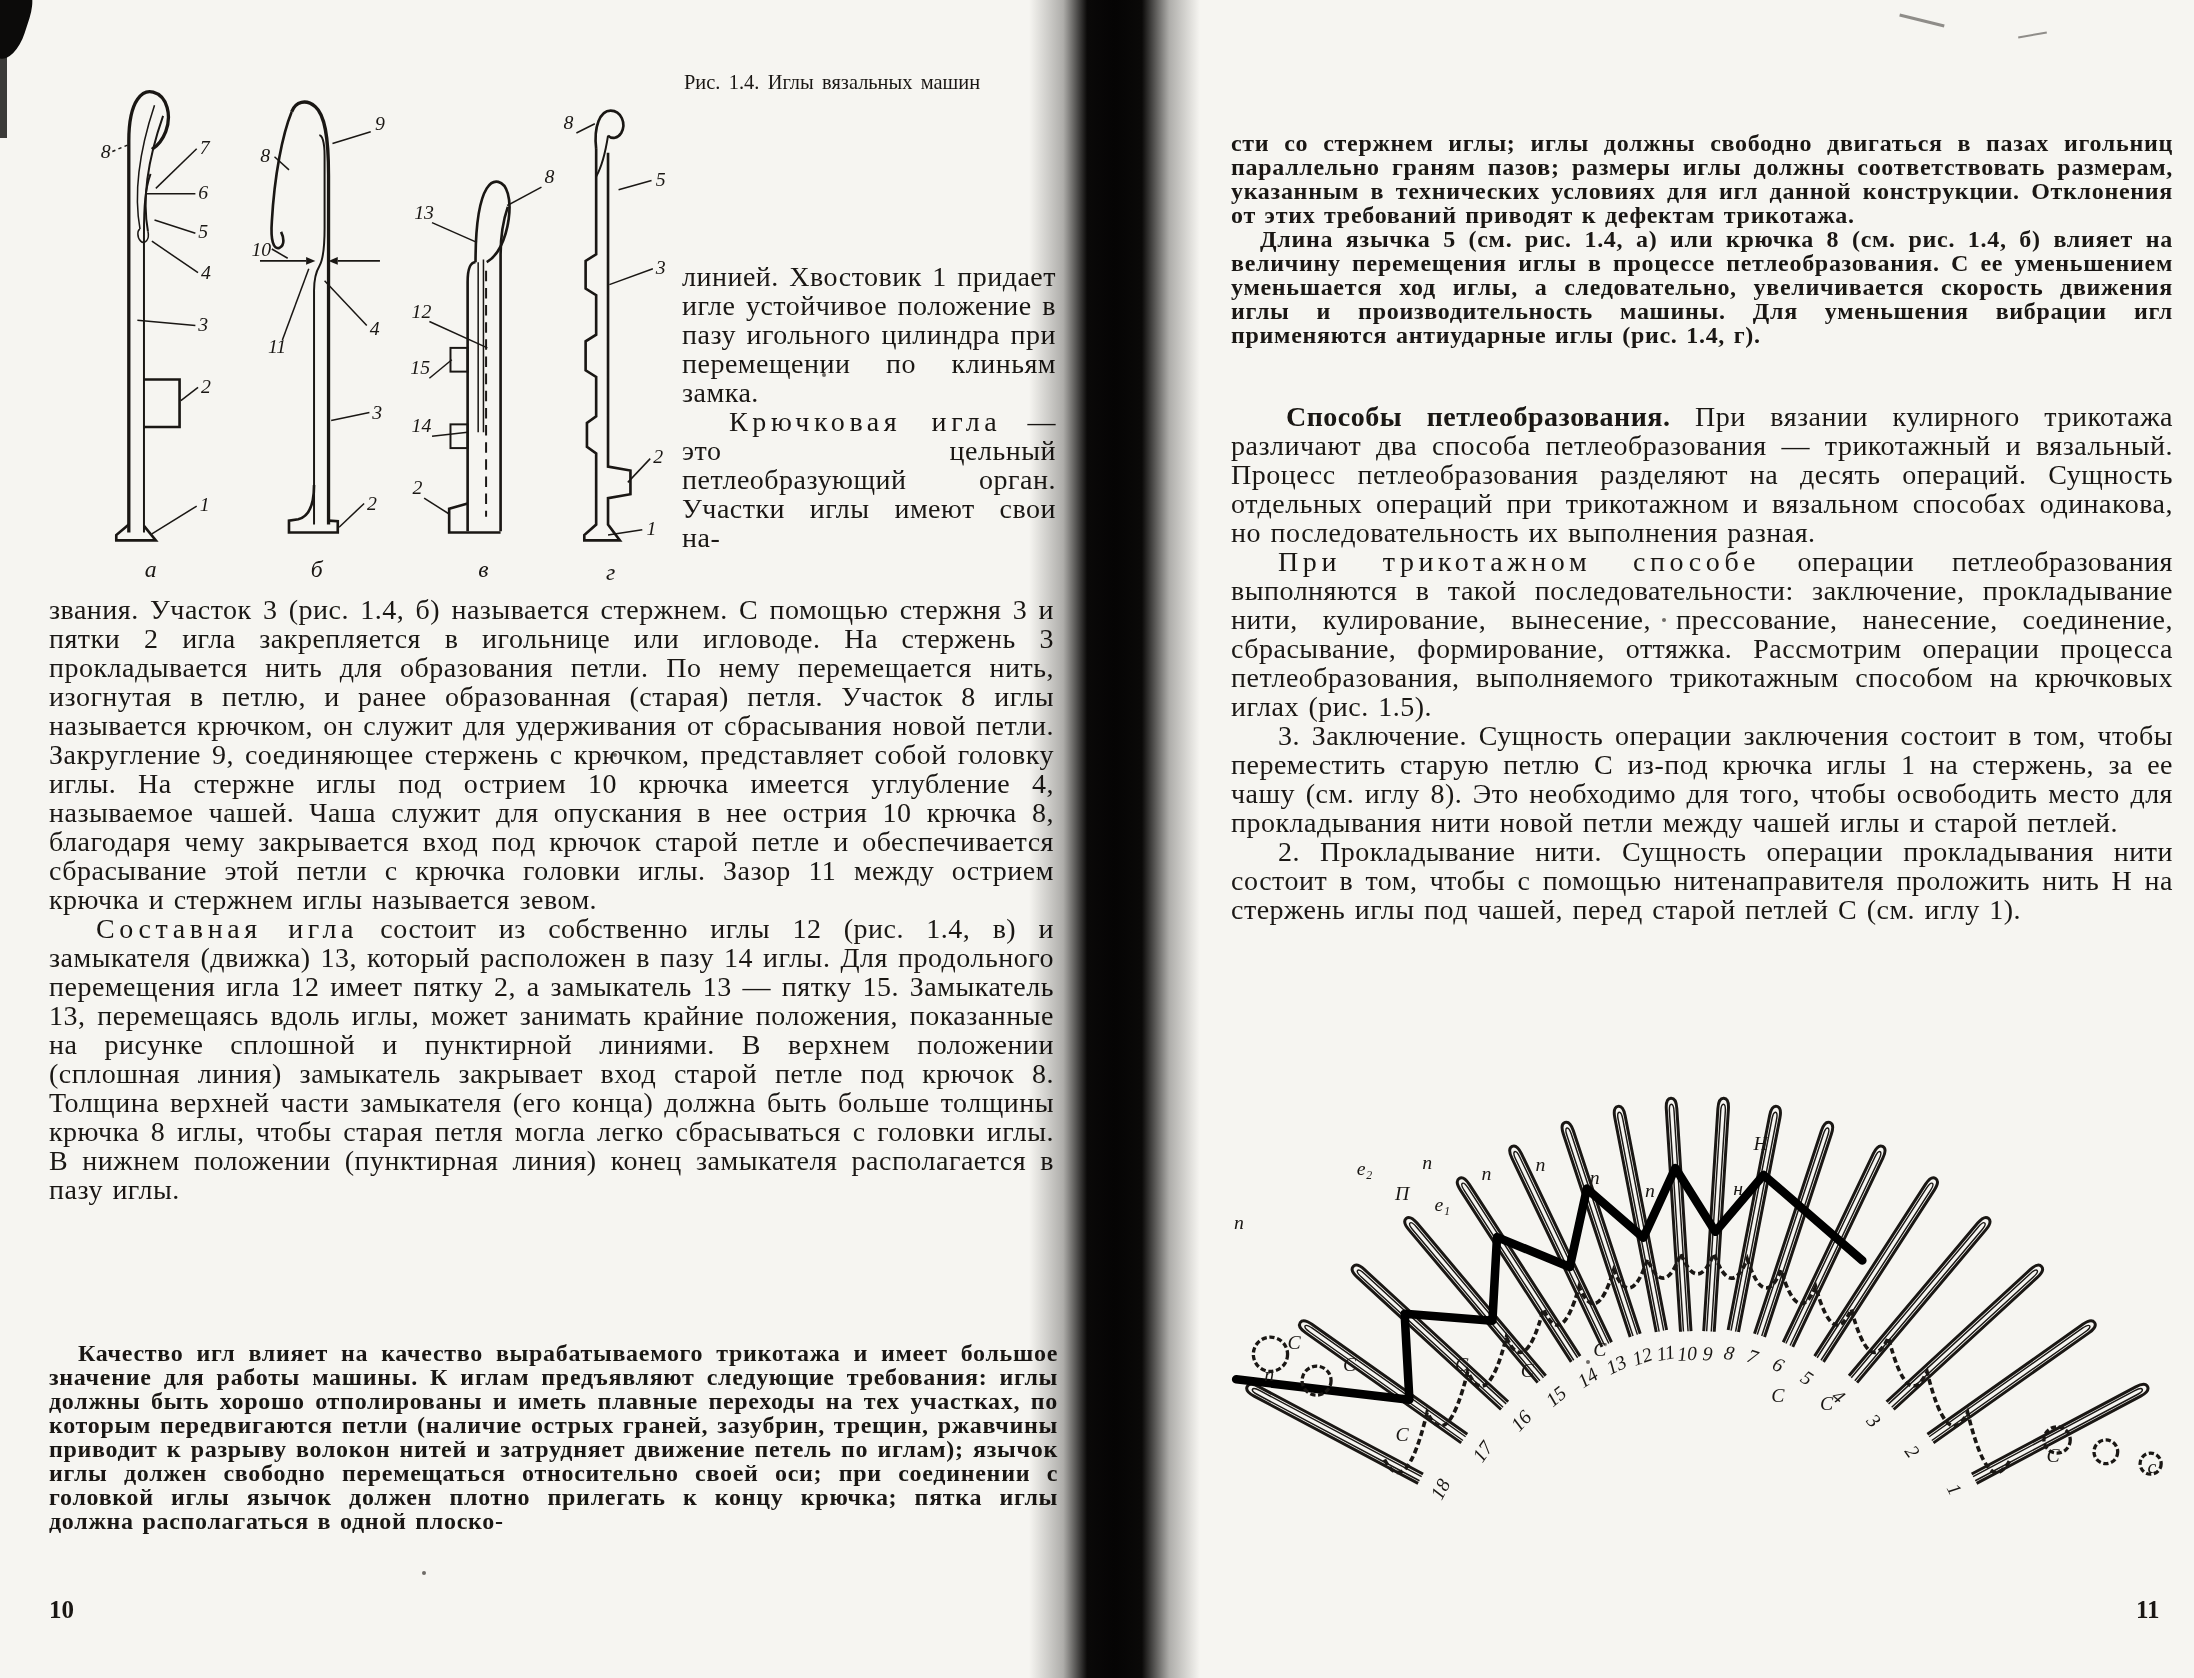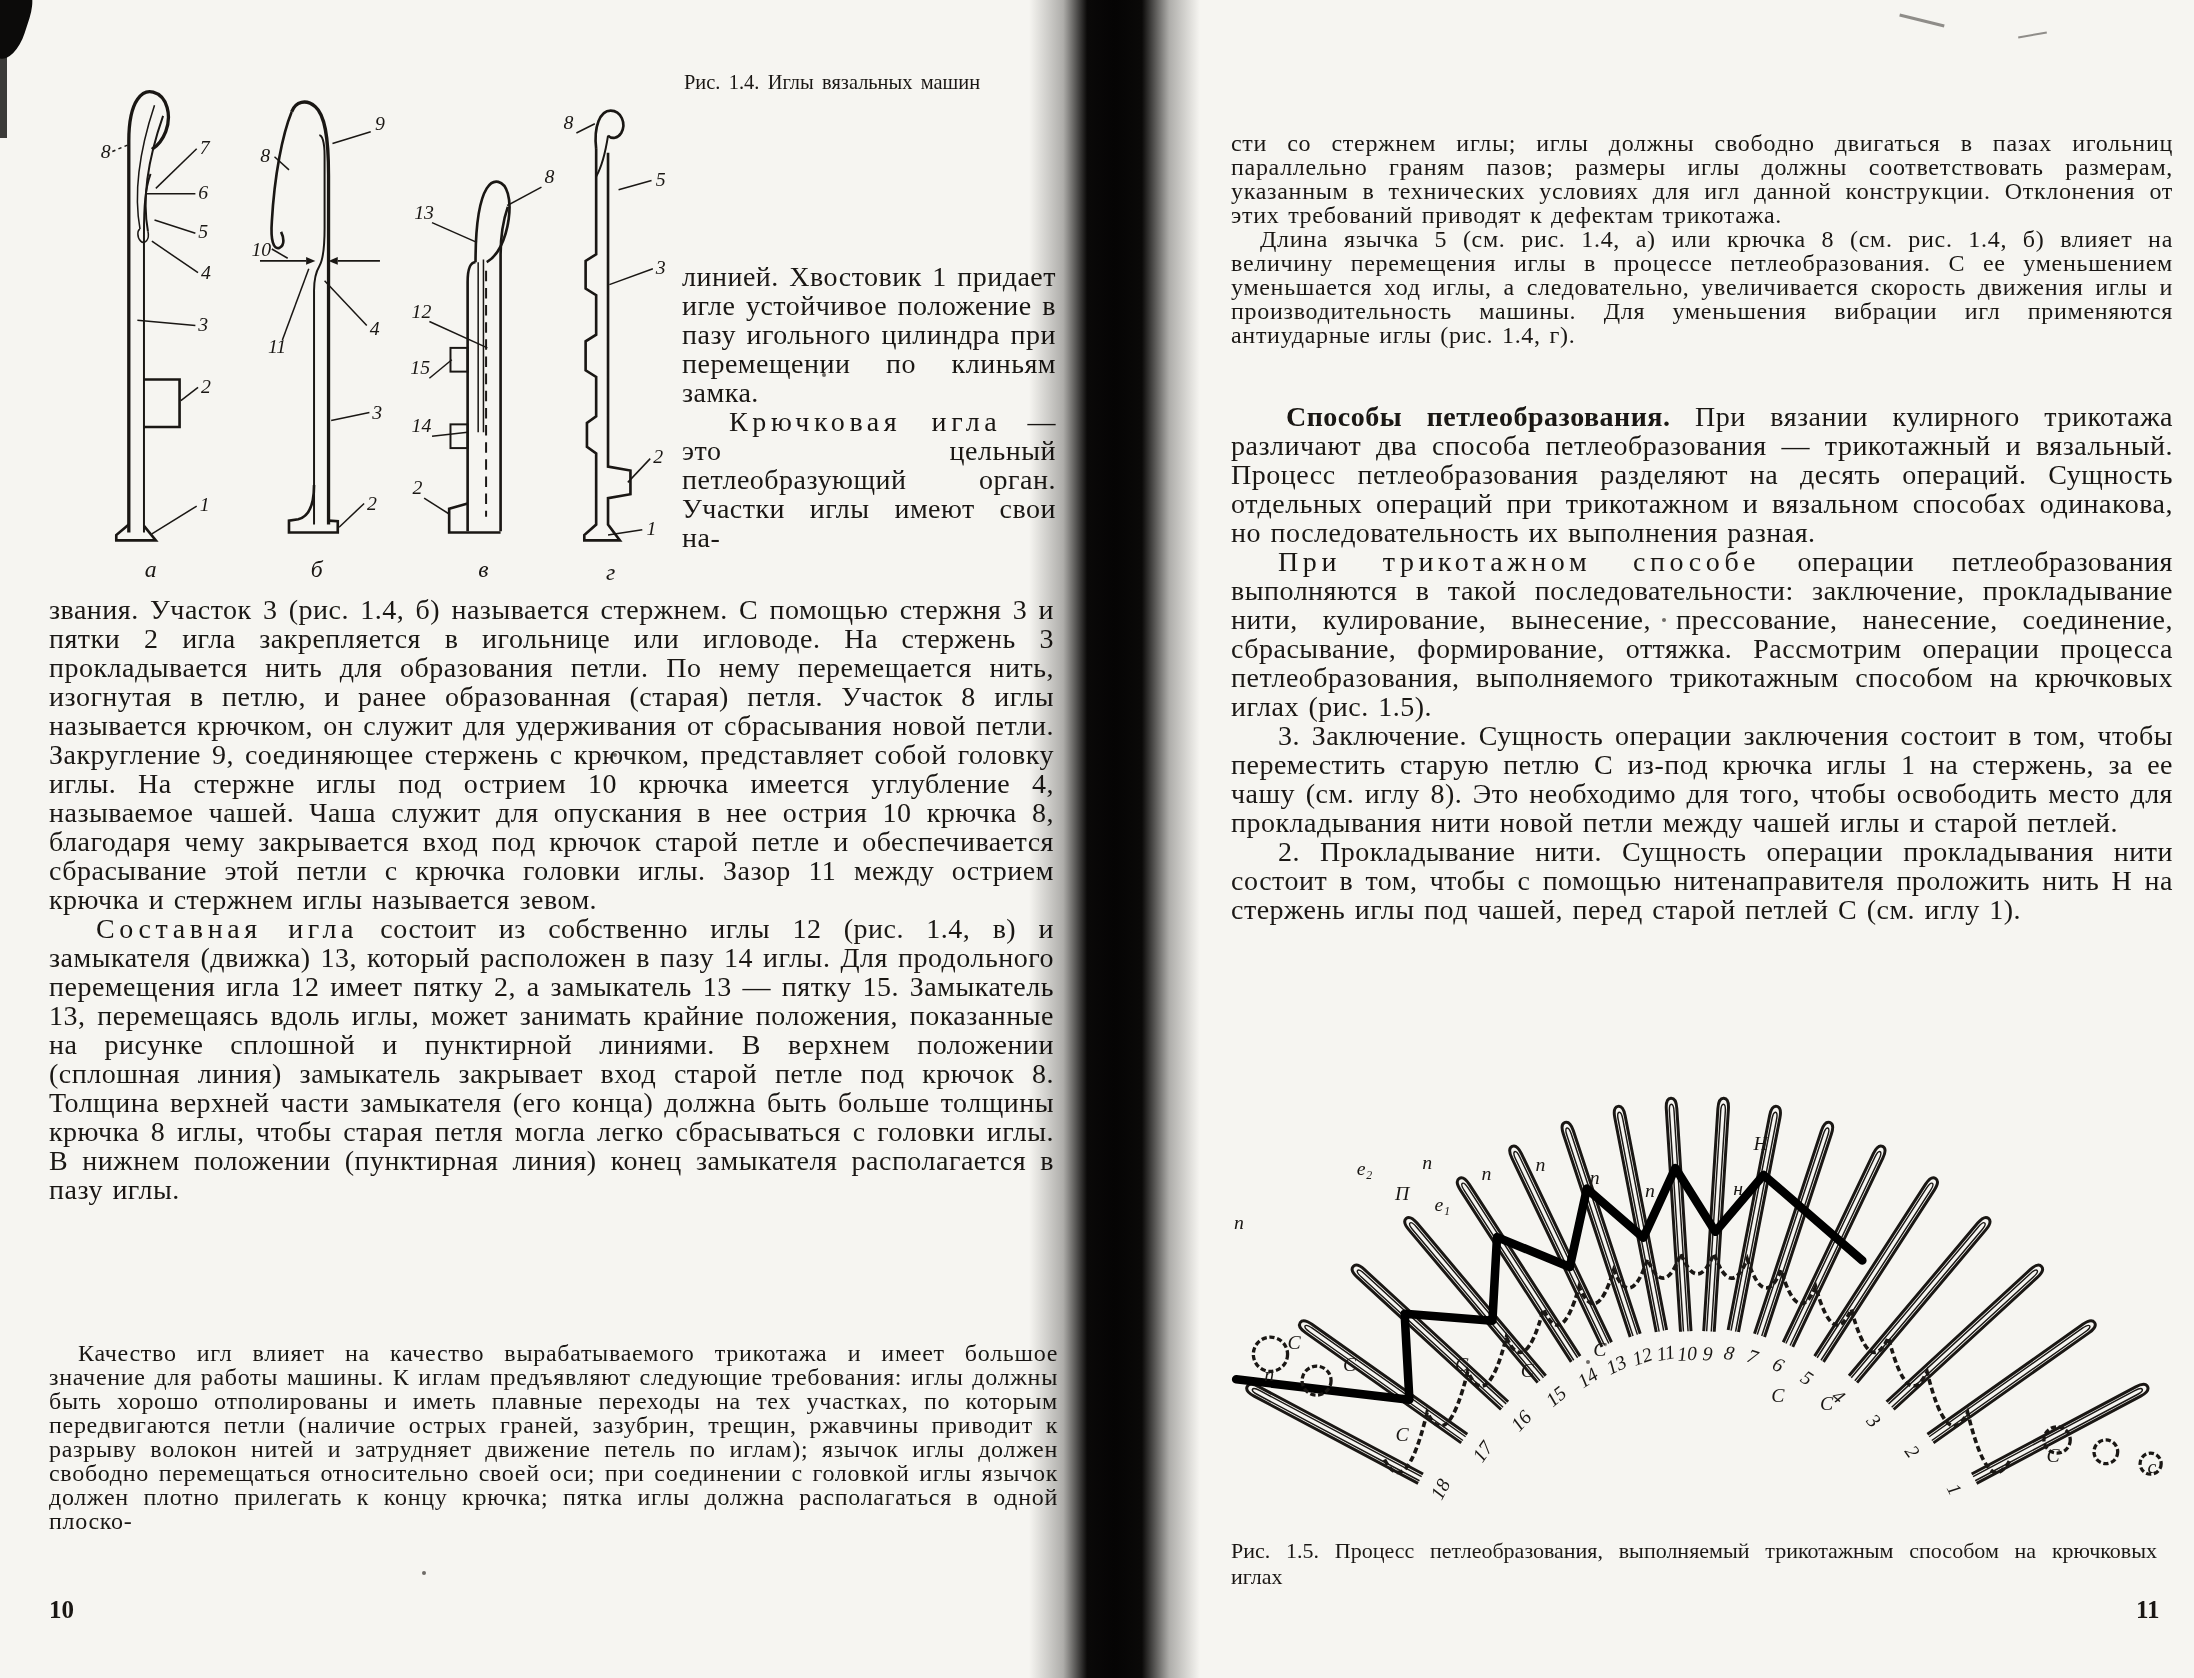--- a/index.html
+++ b/index.html
@@ -5,21 +5,21 @@
   html,body{margin:0;padding:0;background:#c9c6c0;}
   #scan{position:relative;width:2194px;height:1679px;background:#f6f5f1;overflow:hidden;
         font-family:"Liberation Serif",serif;color:#1a1714;}
   .abs{position:absolute;}
   
   .body-text{font-size:28px;line-height:29px;letter-spacing:0.5px;word-spacing:2px;
              text-align:justify;}
   .body-text p{margin:0;}
   .indent{text-indent:47px;}
   .small-text{font-size:24px;line-height:24px;letter-spacing:0.7px;word-spacing:2px;
-              text-align:justify;}
+              text-align:justify;font-weight:bold;}
   .small-text p{margin:0;}
   .small-indent{text-indent:29px;}
   .caption{font-size:20.4px;line-height:26px;word-spacing:3.3px;text-align:justify;}
   .lead-bold{font-weight:bold;margin-left:8px;}
   .lead-sp{letter-spacing:4.6px;}
   .pagenum{font-size:25px;font-weight:bold;}
   
   svg{overflow:visible;}
   .ink{stroke:#1a1714;fill:none;}
   .w5{stroke-width:5px;} .w4{stroke-width:4px;} .w3{stroke-width:3px;} .w2{stroke-width:2.3px;}
@@ -285,21 +285,20 @@
         <text x="262" y="562" class="fig-num">С</text>
         <text x="352" y="455" class="fig-num">С</text>
         <text x="452" y="465" class="fig-num">С</text>
         <text x="562" y="432" class="fig-num">С</text>
         <text x="832" y="502" class="fig-num">С</text>
         <text x="906" y="514" class="fig-num">С</text>
         <text x="1250" y="594" class="fig-num">С</text>
         <text x="1400" y="610" class="fig-num">с</text>
       </svg>
 
-    <div class="abs caption" style="left:84px;top:1538px;width:926px;font-size:22px;">Рис. 1.5. Процесс петлеобразования, выполняемый трикотажным способом на крючковых иглах</div>
 
     <div class="abs pagenum" style="left:989px;top:1596px;">11</div>
   </div>
 
   <div id="gutter" class="abs"></div>
   <div class="abs blob" style="left:-12px;top:-20px;width:40px;height:79px;transform:rotate(18deg);border-radius:40%;"></div>
   <div class="abs blob" style="left:0;top:26px;width:6.6px;height:112px;opacity:.8;"></div>
   <div class="abs scratch" style="left:1899px;top:18.5px;width:46px;height:2.6px;transform:rotate(14deg);"></div>
   <div class="abs scratch" style="left:2018px;top:34px;width:29px;height:2px;transform:rotate(-10deg);"></div>
   <div class="abs speck" style="left:822px;top:373px;"></div>

